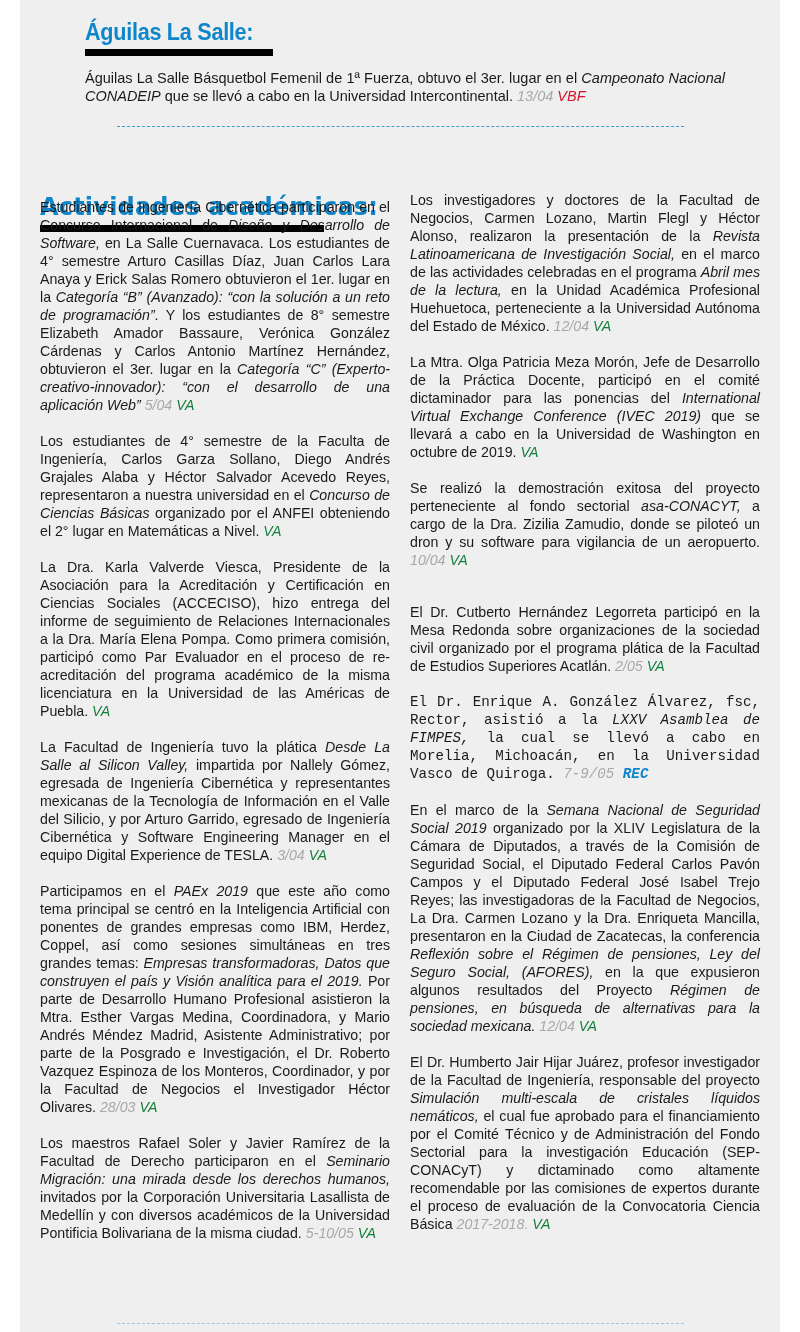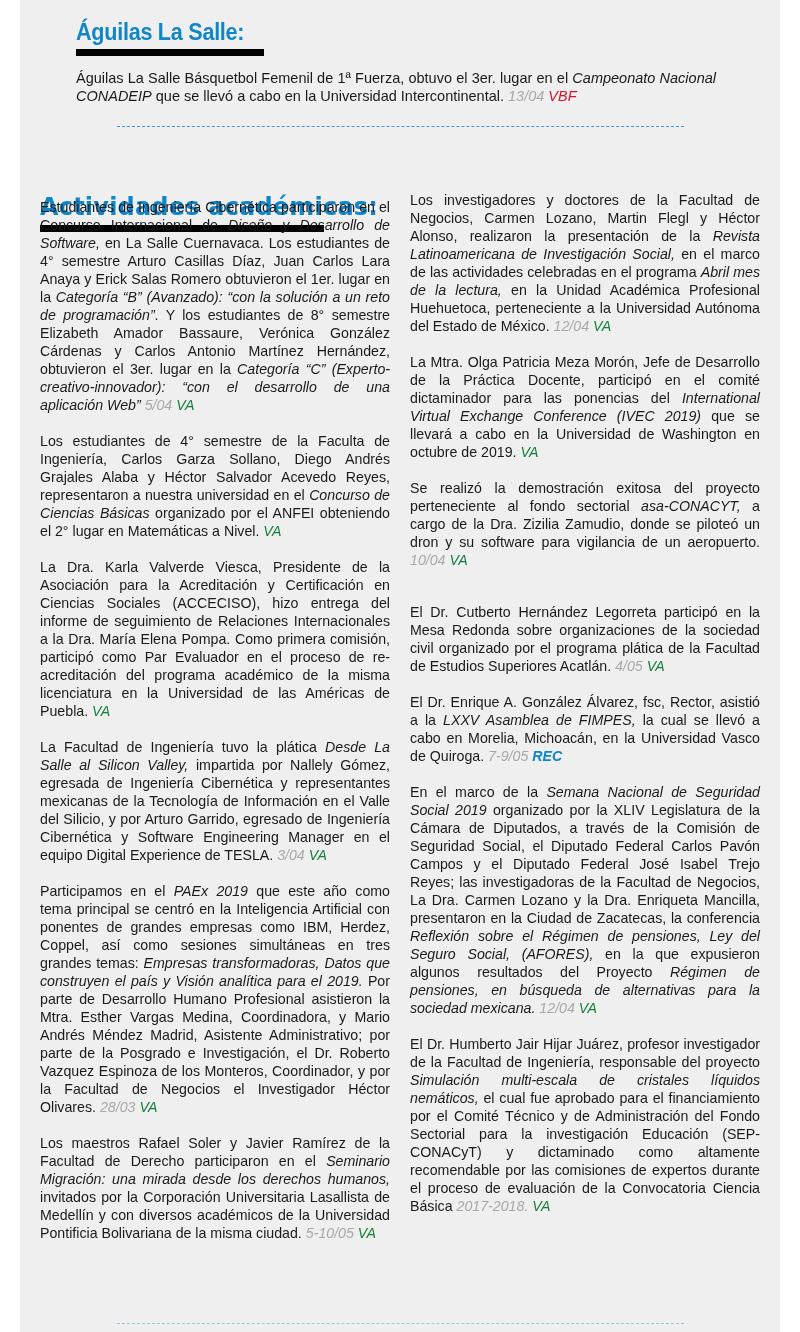--- a/index.html
+++ b/index.html
@@ -1,19 +1,19 @@
 <!DOCTYPE html>
 <html><head>
 <meta charset="utf-8">
 <style>
   html, body { margin: 0; padding: 0; background: #ffffff; }
   body { width: 800px; height: 1332px; position: relative; overflow: hidden; font-family: "Liberation Sans", sans-serif; color: #1a1a1a; }
   .panel { position: absolute; left: 20px; top: 0; width: 760px; height: 1332px; background: #efefef; }
 
-  .aguilas { position: absolute; left: 76px; top: 20px; width: 640px; }
+  .aguilas { position: absolute; left: 85px; top: 20px; width: 640px; }
   .h-title { font-family: "Liberation Sans", sans-serif; font-weight: bold; color: #0f86c9; margin: 0; line-height: 1; }
   .aguilas .h-title { font-size: 24px; letter-spacing: -0.3px; transform: scaleX(0.9); transform-origin: left; }
   .bar { background: #000; height: 7px; }
   .aguilas .bar { width: 188px; margin-top: 5px; }
   .aguilas .text { margin-top: 13px; font-size: 14.5px; line-height: 18px; }
 
   .divider { position: absolute; height: 0; border-top: 1px dashed #3f9bd6; }
   .divider.top { left: 117px; width: 567px; top: 126px; }
   .divider.bottom { left: 117px; width: 567px; top: 1323px; border-top-color: #8fcbe6; }
 
@@ -55,19 +55,19 @@
     <p class="item" style="margin: 0px 0px 18px;"><span>Los estudiantes de 4° semestre de la Faculta de Ingeniería, Carlos Garza Sollano, Diego Andrés Grajales Alaba y Héctor Salvador Acevedo Reyes, representaron a nuestra universidad en el </span><span class="it">Concurso de Ciencias Básicas</span><span> organizado por el ANFEI obteniendo el 2° lugar en Matemáticas a Nivel. </span><span class="tag tag-VA">VA</span></p>
     <p class="item" style="margin: 0px 0px 18px;"><span>La Dra. Karla Valverde Viesca, Presidente de la Asociación para la Acreditación y Certificación en Ciencias Sociales (ACCECISO), hizo entrega del informe de seguimiento de Relaciones Internacionales a la Dra. María Elena Pompa. Como primera comisión, participó como Par Evaluador en el proceso de re-acreditación del programa académico de la misma licenciatura en la Universidad de las Américas de Puebla. </span><span class="tag tag-VA">VA</span></p>
     <p class="item" style="margin: 0px 0px 18px;"><span>La Facultad de Ingeniería tuvo la plática </span><span class="it">Desde La Salle al Silicon Valley,</span><span> impartida por Nallely Gómez, egresada de Ingeniería Cibernética y representantes mexicanas de la Tecnología de Información en el Valle del Silicio, y por Arturo Garrido, egresado de Ingeniería Cibernética y Software Engineering Manager en el equipo Digital Experience de TESLA. </span><span class="date">3/04</span><span> </span><span class="tag tag-VA">VA</span></p>
     <p class="item" style="margin: 0px 0px 18px;"><span>Participamos en el </span><span class="it">PAEx 2019</span><span> que este año como tema principal se centró en la Inteligencia Artificial con ponentes de grandes empresas como IBM, Herdez, Coppel, así como sesiones simultáneas en tres grandes temas: </span><span class="it">Empresas transformadoras, Datos que construyen el país y Visión analítica para el 2019.</span><span> Por parte de Desarrollo Humano Profesional asistieron la Mtra. Esther Vargas Medina, Coordinadora, y Mario Andrés Méndez Madrid, Asistente Administrativo; por parte de la Posgrado e Investigación, el Dr. Roberto Vazquez Espinoza de los Monteros, Coordinador, y por la Facultad de Negocios el Investigador Héctor Olivares. </span><span class="date">28/03</span><span> </span><span class="tag tag-VA">VA</span></p>
     <p class="item" style="margin: 0px 0px 18px;"><span>Los maestros Rafael Soler y Javier Ramírez de la Facultad de Derecho participaron en el </span><span class="it">Seminario Migración: una mirada desde los derechos humanos,</span><span> invitados por la Corporación Universitaria Lasallista de Medellín y con diversos académicos de la Universidad Pontificia Bolivariana de la misma ciudad. </span><span class="date">5-10/05</span><span> </span><span class="tag tag-VA">VA</span></p>
   </div>
 <div class="col right">
     <p class="item" style="margin: 0px 0px 18px;"><span>Los investigadores y doctores de la Facultad de Negocios, Carmen Lozano, Martin Flegl y Héctor Alonso, realizaron la presentación de la </span><span class="it">Revista Latinoamericana de Investigación Social,</span><span> en el marco de las actividades celebradas en el programa </span><span class="it">Abril mes de la lectura,</span><span> en la Unidad Académica Profesional Huehuetoca, perteneciente a la Universidad Autónoma del Estado de México. </span><span class="date">12/04</span><span> </span><span class="tag tag-VA">VA</span></p>
     <p class="item" style="margin: 0px 0px 18px;"><span>La Mtra. Olga Patricia Meza Morón, Jefe de Desarrollo de la Práctica Docente, participó en el comité dictaminador para las ponencias del </span><span class="it">International Virtual Exchange Conference (IVEC 2019)</span><span> que se llevará a cabo en la Universidad de Washington en octubre de 2019. </span><span class="tag tag-VA">VA</span></p>
     <p class="item" style="margin: 0px 0px 34px;"><span>Se realizó la demostración exitosa del proyecto perteneciente al fondo sectorial </span><span class="it">asa-CONACYT,</span><span> a cargo de la Dra. Zizilia Zamudio, donde se piloteó un dron y su software para vigilancia de un aeropuerto. </span><span class="date">10/04</span><span> </span><span class="tag tag-VA">VA</span></p>
-    <p class="item" style="margin: 0px 0px 18px;"><span>El Dr. Cutberto Hernández Legorreta participó en la Mesa Redonda sobre organizaciones de la sociedad civil organizado por el programa plática de la Facultad de Estudios Superiores Acatlán. </span><span class="date">4/05</span><span> </span><span class="tag tag-VA">VA</span></p>
-    <p class="item" style="margin: 18px 0px 18px;"><span>El Dr. Enrique A. González Álvarez, fsc, Rector, asistió a la </span><span class="it">LXXV Asamblea de FIMPES,</span><span> la cual se llevó a cabo en Morelia, Michoacán, en la Universidad Vasco de Quiroga. </span><span class="date">7-9/05</span><span> </span><span class="tag tag-REC">REC</span></p>
+    <p class="item" style="margin: 0px 0px 18px;"><span>El Dr. Cutberto Hernández Legorreta participó en la Mesa Redonda sobre organizaciones de la sociedad civil organizado por el programa plática de la Facultad de Estudios Superiores Acatlán. </span><span class="date">2/05</span><span> </span><span class="tag tag-VA">VA</span></p>
+    <p class="item" style="margin: 18px 0px 18px; font-family: Liberation Mono, monospace;"><span>El Dr. Enrique A. González Álvarez, fsc, Rector, asistió a la </span><span class="it">LXXV Asamblea de FIMPES,</span><span> la cual se llevó a cabo en Morelia, Michoacán, en la Universidad Vasco de Quiroga. </span><span class="date">7-9/05</span><span> </span><span class="tag tag-REC">REC</span></p>
     <p class="item" style="margin: 0px 0px 18px;"><span>En el marco de la </span><span class="it">Semana Nacional de Seguridad Social 2019</span><span> organizado por la XLIV Legislatura de la Cámara de Diputados, a través de la Comisión de Seguridad Social, el Diputado Federal Carlos Pavón Campos y el Diputado Federal José Isabel Trejo Reyes; las investigadoras de la Facultad de Negocios, La Dra. Carmen Lozano y la Dra. Enriqueta Mancilla, presentaron en la Ciudad de Zacatecas, la conferencia </span><span class="it">Reflexión sobre el Régimen de pensiones, Ley del Seguro Social, (AFORES),</span><span> en la que expusieron algunos resultados del Proyecto </span><span class="it">Régimen de pensiones, en búsqueda de alternativas para la sociedad mexicana.</span><span> </span><span class="date">12/04</span><span> </span><span class="tag tag-VA">VA</span></p>
     <p class="item" style="margin: 0px 0px 18px;"><span>El Dr. Humberto Jair Hijar Juárez, profesor investigador de la Facultad de Ingeniería, responsable del proyecto </span><span class="it">Simulación multi-escala de cristales líquidos nemáticos,</span><span> el cual fue aprobado para el financiamiento por el Comité Técnico y de Administración del Fondo Sectorial para la investigación Educación (SEP-CONACyT) y dictaminado como altamente recomendable por las comisiones de expertos durante el proceso de evaluación de la Convocatoria Ciencia Básica </span><span class="date">2017-2018.</span><span> </span><span class="tag tag-VA">VA</span></p>
   </div>
 
 <div class="divider bottom"></div>
 
 </body></html>

